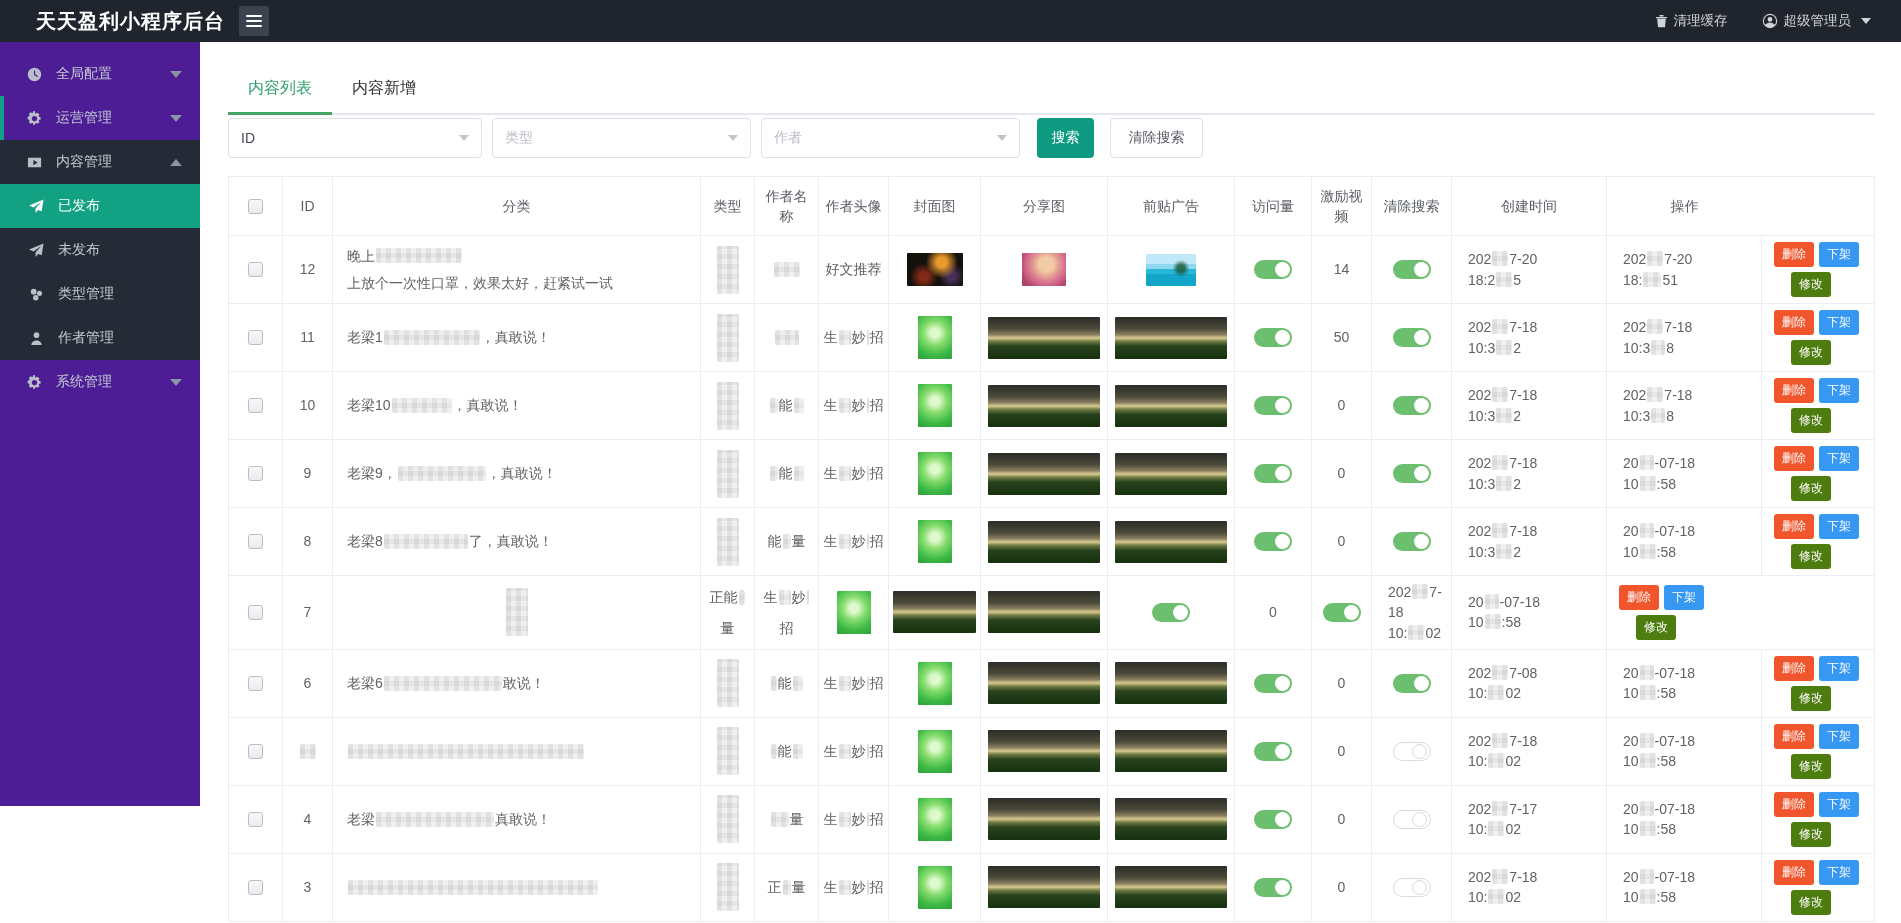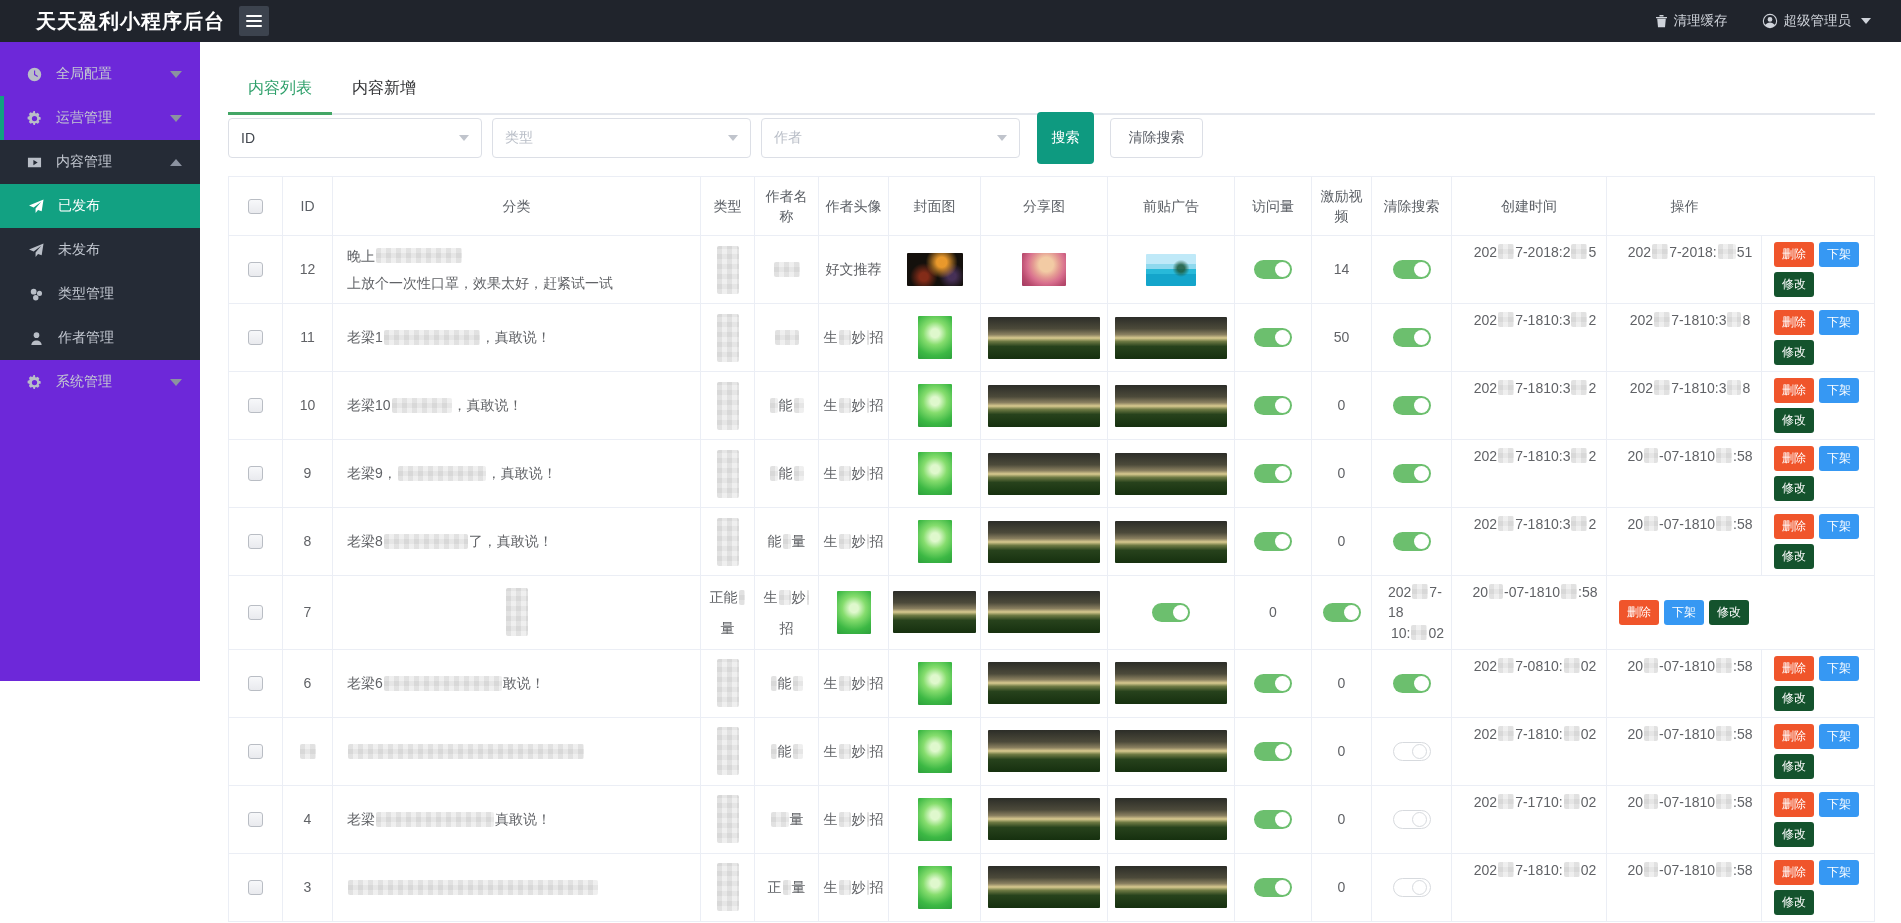--- a/index.html
+++ b/index.html
@@ -10,21 +10,21 @@
   .topbar { position:absolute; left:0; top:0; width:1901px; height:42px; background:#20242c; display:flex; align-items:center; z-index:5; }
   .brand { color:#fff; font-size:20px; font-weight:700; padding-left:36px; letter-spacing:1px; white-space:nowrap; }
   .hamburger { width:30px; height:30px; background:#3c434e; margin-left:14px; border-radius:2px; display:flex; align-items:center; justify-content:center; cursor:pointer; }
   .hamburger .bars { width:16px; }
   .hamburger .bars div { height:2.5px; background:#fff; margin:2.5px 0; border-radius:1px; }
   .topbar-right { margin-left:auto; display:flex; align-items:center; gap:34px; padding-right:30px; color:#cfd3da; font-size:13.5px; }
   .top-item { display:flex; align-items:center; gap:6px; cursor:pointer; }
   .caret-down { width:0; height:0; border-left:5px solid transparent; border-right:5px solid transparent; border-top:6px solid #cfd3da; margin-left:4px; }
 
   
-  .sidebar { position:absolute; left:0; top:42px; width:200px; height:639px; background:#6d28d9; }
+  .sidebar { position:absolute; left:0; top:42px; width:200px; height:764px; background:#4c1d95; }
   .side-item { height:44px; display:flex; align-items:center; padding-left:26px; color:#c3c8d1; font-size:14px; cursor:pointer; position:relative; }
   .side-item .ic { width:16px; height:16px; margin-right:14px; flex:0 0 16px; display:flex; align-items:center; justify-content:center; }
   .side-item .arr { position:absolute; right:18px; }
   .arr-down { width:0;height:0;border-left:6px solid transparent;border-right:6px solid transparent;border-top:7px solid #8b92a0; }
   .arr-up { width:0;height:0;border-left:6px solid transparent;border-right:6px solid transparent;border-bottom:7px solid #8b92a0; }
   .side-spacer { height:10px; }
   .submenu-block { background:#252b36;text-align:right; }
   .side-item.sub { padding-left:28px; }
   .side-item.active { background:#12a182; color:#fff; }
   .side-indicator { position:absolute; left:0; top:54px; width:4px; height:44px; background:#12a182; }
@@ -38,31 +38,31 @@
   .tab.active { color:#2fa06b; }
   .tab.active::after { content:""; position:absolute; left:0; right:0; bottom:-2px; height:3px; background:#43a666; }
 
   .filters { position:absolute; left:28px; top:76px; height:40px; display:flex; align-items:center; }
   .sel { height:40px; border:1px solid #dcdfe6; border-radius:4px; display:flex; align-items:center; padding:0 12px; font-size:14px; position:relative; background:#fff; cursor:pointer; }
   .sel .ph { color:#b9bec7; }
   .sel .val { color:#43484f; }
   .sel .sel-caret { position:absolute; right:12px; width:0; height:0; border-left:5px solid transparent; border-right:5px solid transparent; border-top:6px solid #c0c4cc; }
   .txt-input { height:40px; border:1px solid #dcdfe6; border-radius:4px; padding:0 12px; font-size:14px; color:#43484f; outline:none; font-family:inherit; }
   .txt-input::placeholder { color:#b9bec7; }
-  .btn-search { height:52px; width:57px; margin-left:17px; background:#0e9a80; color:#fff; border:none; border-radius:4px; font-size:14px; cursor:pointer; font-family:inherit; }
+  .btn-search { height:40px; width:57px; margin-left:17px; background:#0e9a80; color:#fff; border:none; border-radius:4px; font-size:14px; cursor:pointer; font-family:inherit; }
   .btn-clear { height:40px; width:93px; margin-left:16px; background:#fff; color:#5a5e66; border:1px solid #dcdfe6; border-radius:4px; font-size:14px; cursor:pointer; font-family:inherit; }
 
   
   .tbl { position:absolute; left:28px; top:134px; width:1647px; border:1px solid #ebeef5; border-bottom:none; font-size:14px; color:#606266; }
   .tr { display:grid; grid-template-columns:54px 50px 368px 54px 64px 70px 92px 127px 127px 77px 60px 80px 155px 155px 114px; border-bottom:1px solid #ebeef5; }
   .td { border-right:1px solid #ebeef5; display:flex; align-items:center; justify-content:center; padding:6px 4px; min-height:64px; flex-wrap:wrap; text-align:center; line-height:1.45; }
   .td:last-child { border-right:none; }
   .tr.head .td { min-height:58px; color:#5c6066; }
   .td.left { justify-content:flex-start; text-align:left; padding:6px 14px; }
-  .td.datecell { flex-direction:row; align-items:flex-start; justify-content:center; padding-left:16px; text-align:left; }
+  .td.datecell { flex-direction:column; align-items:flex-start; justify-content:center; padding-left:16px; text-align:left; }
   .chk { width:15px; height:15px; border:1px solid #b9bdc4; border-radius:3px; background:linear-gradient(#f7f8fa,#e9eaee); cursor:pointer; }
 
   .cens { display:inline-block; height:15px; border-radius:2px; vertical-align:-2px; margin:0 1px;
     background-image:repeating-linear-gradient(90deg, rgba(190,190,190,.28) 0 5px, rgba(240,240,240,.28) 5px 10px),
                      repeating-linear-gradient(0deg, #efefef 0 5px, #e2e2e2 5px 10px); }
   .cens.tall { height:48px; }
 
   .toggle { width:38px; height:19px; border-radius:10px; position:relative; display:inline-block; cursor:pointer; }
   .toggle.on { background:#6cbf6e; }
   .toggle.on::after { content:""; position:absolute; right:2px; top:2px; width:15px; height:15px; background:#fff; border-radius:50%; }
@@ -82,21 +82,21 @@
                      linear-gradient(180deg,#bfe9f8 0 30%,#8fd9ee 30% 48%,#28b9d9 48% 62%,#14a5cb 62% 100%); }
   .img-gem { width:34px; height:43px;
     background:radial-gradient(circle at 50% 40%, #dff8cd 0 14%, #86dd6e 38%, #3cb844 72%, #2da03c 100%); }
   .img-land { width:112px; height:42px;
     background:linear-gradient(180deg,#2c2d28 0%,#4c4a3a 28%,#8a8060 42%,#d9ca90 50%,#6f7a44 58%,#27421c 70%,#16300f 100%); }
 
   .ops { display:flex; flex-wrap:wrap; gap:5px; justify-content:flex-start; align-content:center; padding-left:12px; }
   .btn-op { border:none; border-radius:3px; color:#fff; font-size:12px; padding:4px 8px; cursor:pointer; font-family:inherit; }
   .btn-del { background:#f0552b; }
   .btn-down { background:#3698f3; }
-  .btn-edit { background:#14532d; }
+  .btn-edit { background:#4d7c0f;margin-left:17px; }
 
   .tic { fill:#cfd3da; }
 </style>
 </head>
 <body>
 
 <div class="app">
 
   <div class="topbar">
     <div class="brand">天天盈利小程序后台</div>

